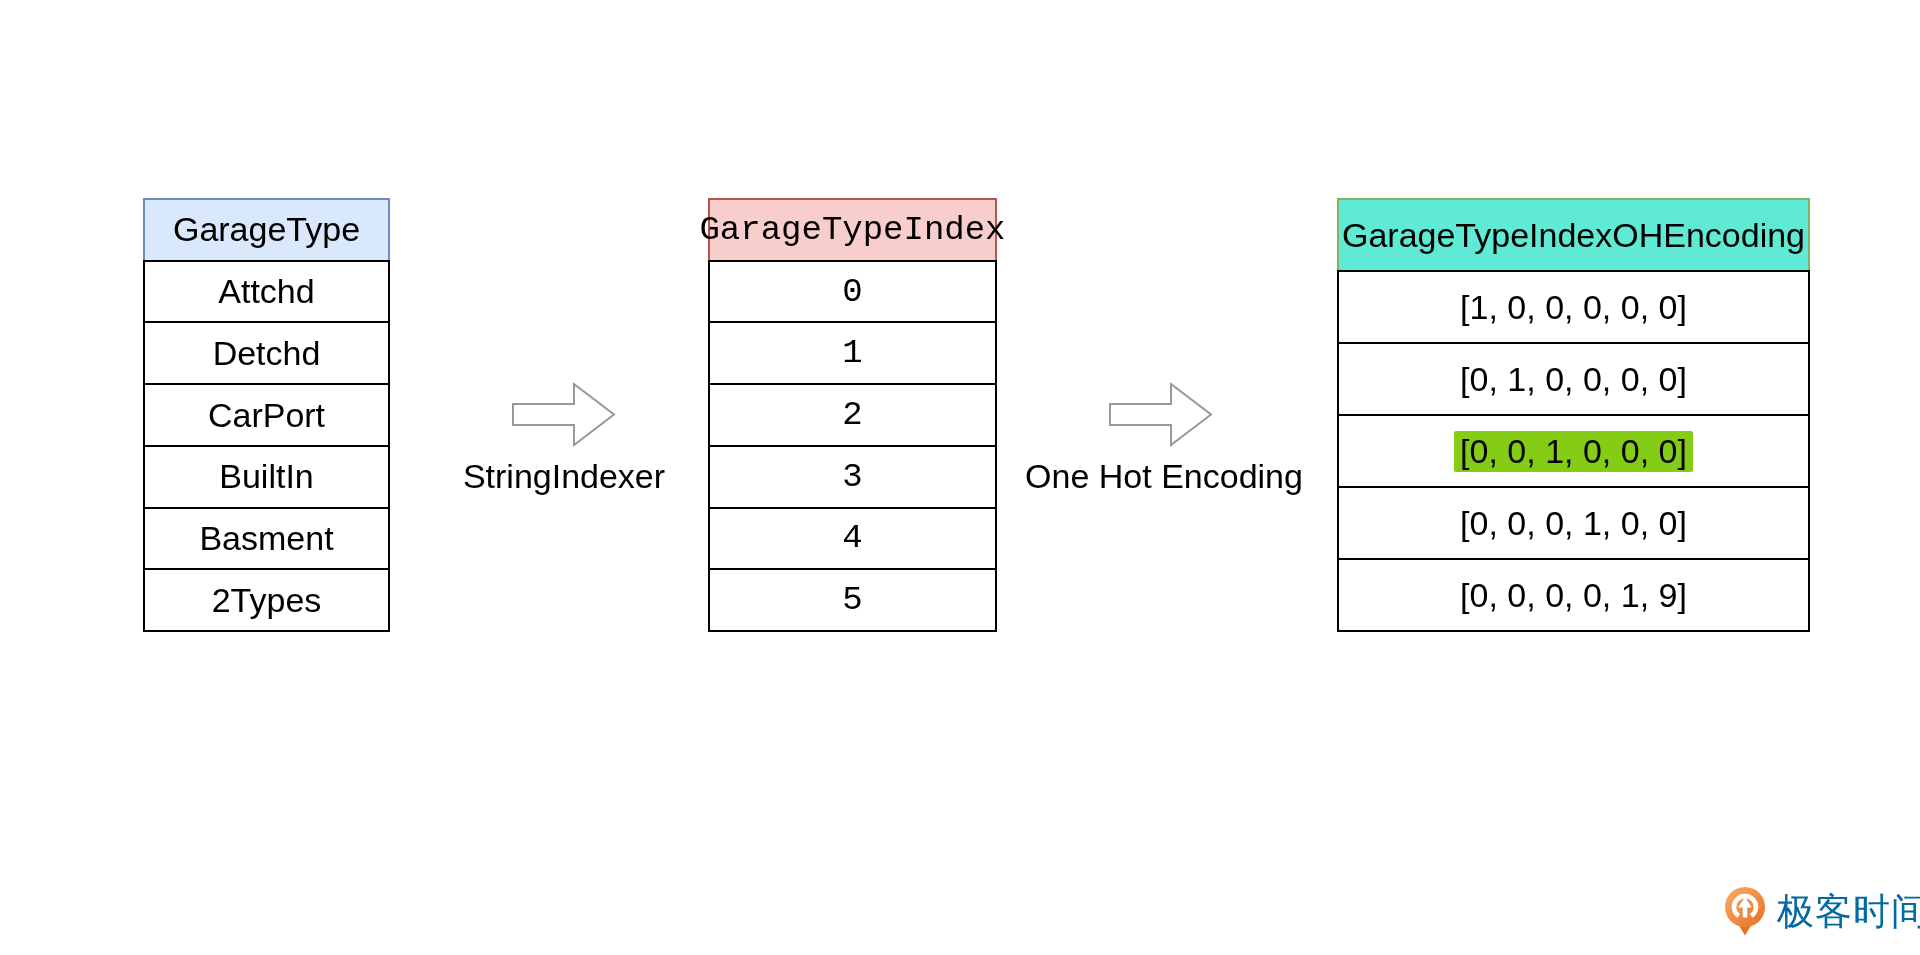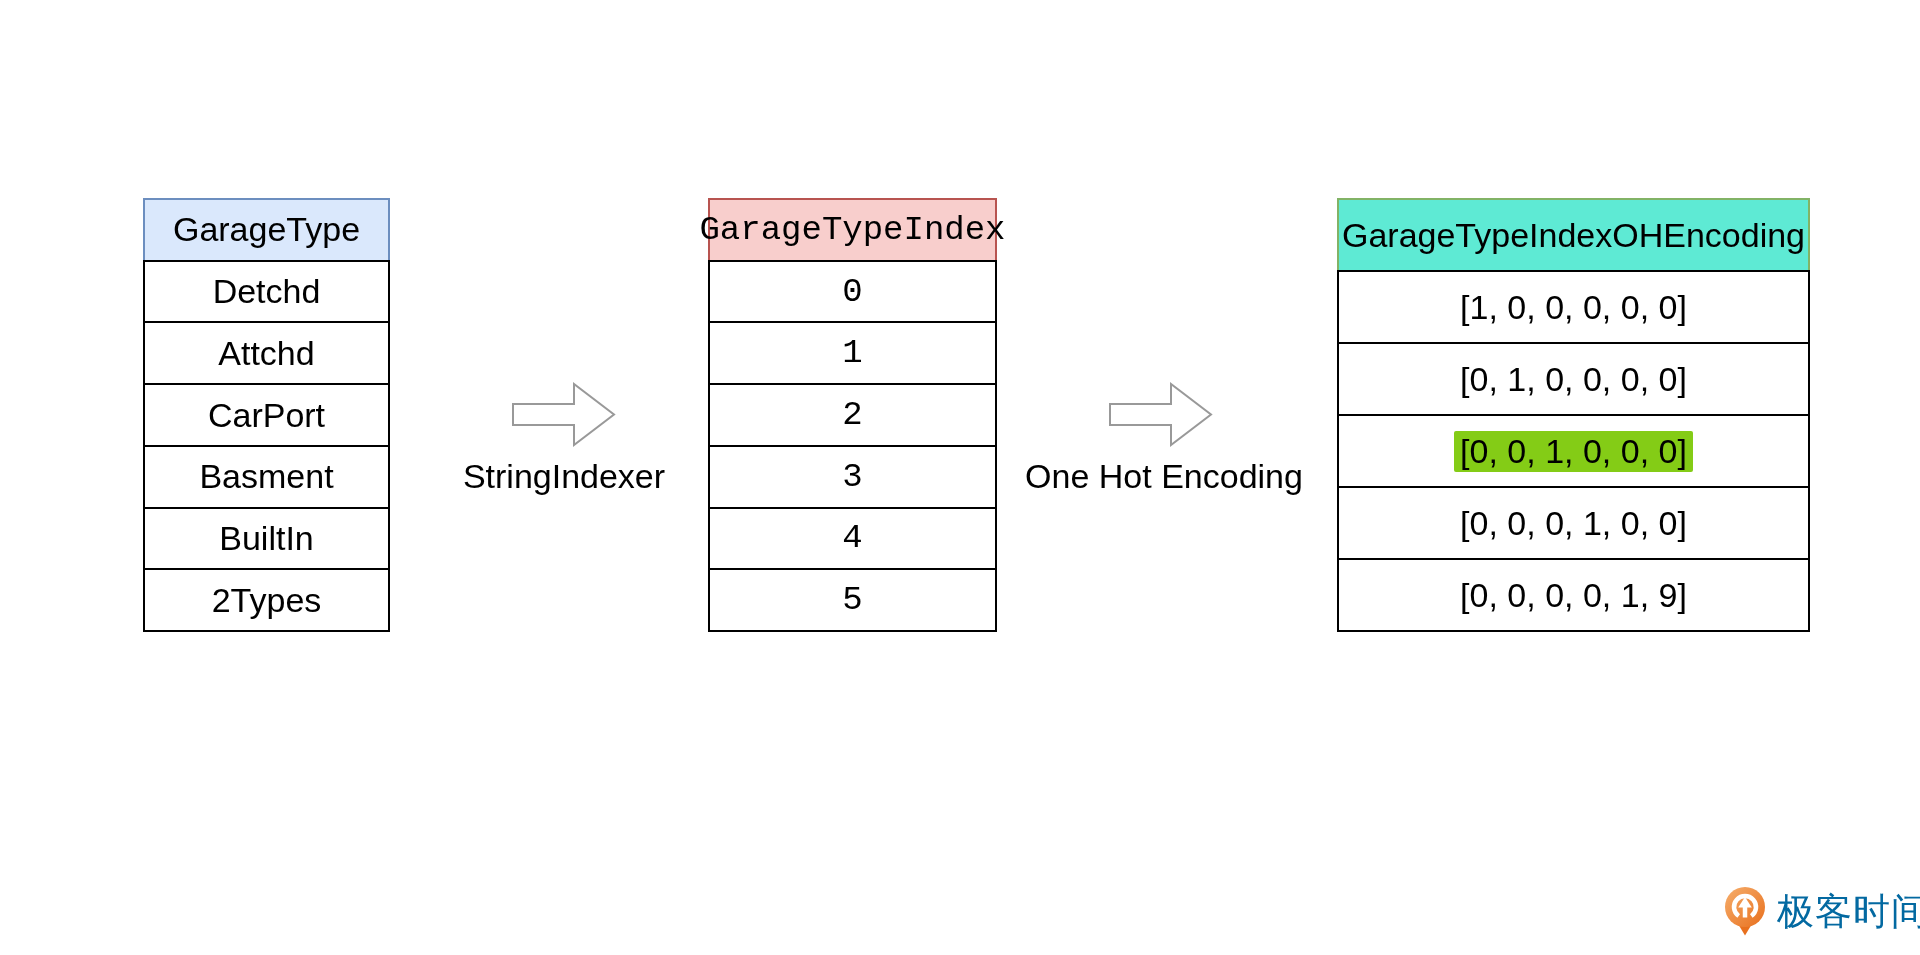--- a/index.html
+++ b/index.html
@@ -74,33 +74,33 @@
   }
 </style>
 </head>
 <body>
 
 <div id="canvas">
 
   <div class="dtable" id="table-garage-type">
       <div class="cell head blue">GarageType</div>
       <div class="cell">
-        <span>Detchd</span>
+        <span>Attchd</span>
       </div>
       <div class="cell">
-        <span>Attchd</span>
+        <span>Detchd</span>
       </div>
       <div class="cell">
         <span>CarPort</span>
       </div>
       <div class="cell">
-        <span>Basment</span>
+        <span>BuiltIn</span>
       </div>
       <div class="cell">
-        <span>BuiltIn</span>
+        <span>Basment</span>
       </div>
       <div class="cell">
         <span>2Types</span>
       </div>
     </div>
 
   <div class="dtable" id="table-garage-type-index">
       <div class="cell head red">GarageTypeIndex</div>
       <div class="cell">
         <span>0</span>

